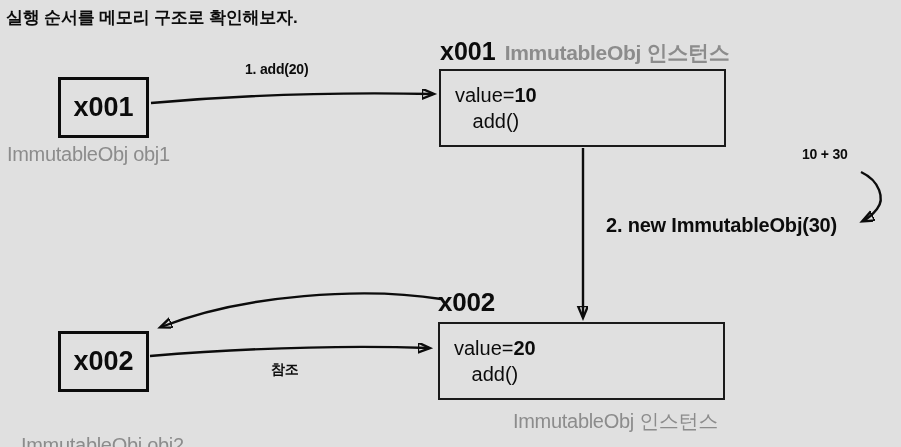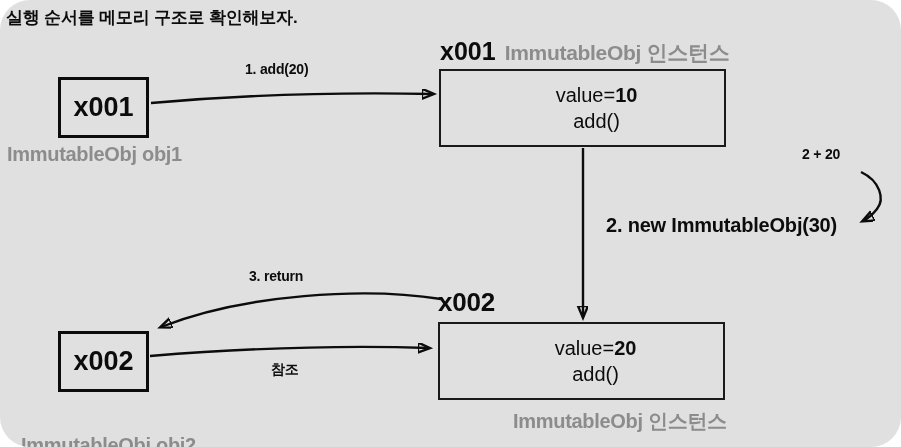--- a/index.html
+++ b/index.html
@@ -3,52 +3,51 @@
 <meta charset="utf-8">
 <style>
   html,body{margin:0;padding:0;}
   .stage{
     position:relative;
     width:901px;height:447px;
     background:#e0e0e0;
     font-family:"Liberation Sans","DejaVu Sans",sans-serif;
     color:#0c0c0c;
     overflow:hidden;
-    border-radius:30px;
   }
   .abs{position:absolute;}
   .title{
     left:6px;top:6px;
     font-size:17px;font-weight:700;letter-spacing:-0.2px;
   }
   .refbox{
     width:85px;height:55px;
     border:3px solid #0c0c0c;
     display:flex;align-items:center;justify-content:center;
     font-size:27px;font-weight:700;
     background:transparent;
   }
   .refbox.obj1{left:58px;top:77px;}
   .refbox.obj2{left:58px;top:331px;}
   .caption{
-    color:#8c8c8c;font-weight:700;font-size:20px;letter-spacing:-0.3px;text-align:center;
+    color:#8c8c8c;font-weight:400;font-size:20px;letter-spacing:-0.3px;text-align:center;
   }
   .cap-obj1{left:7px;top:143px;}
   .cap-obj2{left:21px;top:398px;margin-top:36px;}
   .cap-inst2{left:513px;top:408px;}
   .inst-header{
     left:440px;top:37px;
     display:flex;align-items:baseline;gap:9px;
   }
   .inst-header .ref{font-size:25px;font-weight:700;color:#0c0c0c;}
   .inst-header .type{font-size:21px;font-weight:700;color:#8c8c8c;letter-spacing:-0.3px;}
   .instbox{
     width:283px;height:74px;
     border:2px solid #1a1a1a;
-    display:flex;flex-direction:column;align-items:center;justify-content:center;
+    display:flex;flex-direction:column;align-items:flex-start;justify-content:center;
     font-size:20px;line-height:26px;
   }
   .instbox .inner{transform:translateX(14px);text-align:center;}
   .instbox.inst1{left:439px;top:69px;}
   .instbox.inst2{left:438px;top:322px;}
   .instbox b{font-weight:700;}
   .lbl{font-weight:700;font-size:14px;letter-spacing:-0.2px;white-space:nowrap;}
   .lbl-step1{left:245px;top:61px;}
   .lbl-calc{left:802px;top:146px;}
   .lbl-step2{left:606px;top:214px;font-size:20px;}
@@ -103,17 +102,16 @@
   <div class="abs instbox inst2">
     <div class="inner">
       <div><span>value=</span><b>20</b></div>
       <div>add()</div>
     </div>
   </div>
   <div class="abs caption cap-inst2">ImmutableObj 인스턴스</div>
 
   <div class="abs lbl lbl-step1">1. add(20)</div>
   <div class="abs lbl lbl-step2">2. new ImmutableObj(30)</div>
-  <div class="abs lbl lbl-step3">3. return</div>
   <div class="abs lbl lbl-ref">참조</div>
-  <div class="abs lbl lbl-calc">2 + 20</div>
+  <div class="abs lbl lbl-calc">10 + 30</div>
 
 </div>
 
 </body></html>

